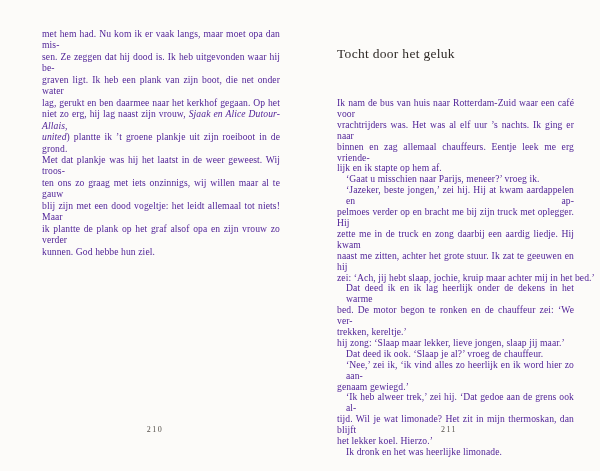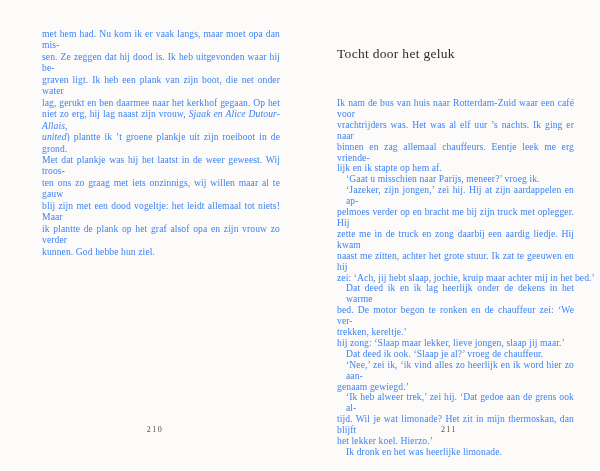--- a/index.html
+++ b/index.html
@@ -11,21 +11,21 @@
     overflow: hidden;
     font-family: "Liberation Serif", "DejaVu Serif", serif;
   }
   .spread {
     position: relative;
     width: 600px;
     height: 471px;
   }
   .textblock {
     position: absolute;
-    color: #3b82f6;
+    color: #4c1d95;
   }
   .textblock .line {
     font-size: 9.6px;
     letter-spacing: 0.1px;
     white-space: nowrap;
   }
   .textblock .line.j {
     white-space: normal;
     text-align: justify;
     text-align-last: justify;
@@ -94,21 +94,21 @@
   </section>
 
   <section>
     <h1 class="chapter-title">Tocht door het geluk</h1>
     <div class="textblock right-text">
         <div class="line j"><span>Ik nam de bus van huis naar Rotterdam-Zuid waar een café voor</span></div>
         <div class="line j"><span>vrachtrijders was. Het was al elf uur ’s nachts. Ik ging er naar</span></div>
         <div class="line j"><span>binnen en zag allemaal chauffeurs. Eentje leek me erg vriende-</span></div>
         <div class="line"><span>lijk en ik stapte op hem af.</span></div>
         <div class="line in"><span>‘Gaat u misschien naar Parijs, meneer?’ vroeg ik.</span></div>
-        <div class="line j in"><span>‘Jazeker, zijn jongen,’ zei hij. Hij at zijn aardappelen en ap-</span></div>
+        <div class="line j in"><span>‘Jazeker, beste jongen,’ zei hij. Hij at kwam aardappelen en ap-</span></div>
         <div class="line j"><span>pelmoes verder op en bracht me bij zijn truck met oplegger. Hij</span></div>
         <div class="line j"><span>zette me in de truck en zong daarbij een aardig liedje. Hij kwam</span></div>
         <div class="line j"><span>naast me zitten, achter het grote stuur. Ik zat te geeuwen en hij</span></div>
         <div class="line"><span>zei: ‘Ach, jij hebt slaap, jochie, kruip maar achter mij in het bed.’</span></div>
         <div class="line j in"><span>Dat deed ik en ik lag heerlijk onder de dekens in het warme</span></div>
         <div class="line j"><span>bed. De motor begon te ronken en de chauffeur zei: ‘We ver-</span></div>
         <div class="line"><span>trekken, kereltje.’</span></div>
         <div class="line"><span>hij zong: ‘Slaap maar lekker, lieve jongen, slaap jij maar.’</span></div>
         <div class="line in"><span>Dat deed ik ook. ‘Slaap je al?’ vroeg de chauffeur.</span></div>
         <div class="line j in"><span>‘Nee,’ zei ik, ‘ik vind alles zo heerlijk en ik word hier zo aan-</span></div>

